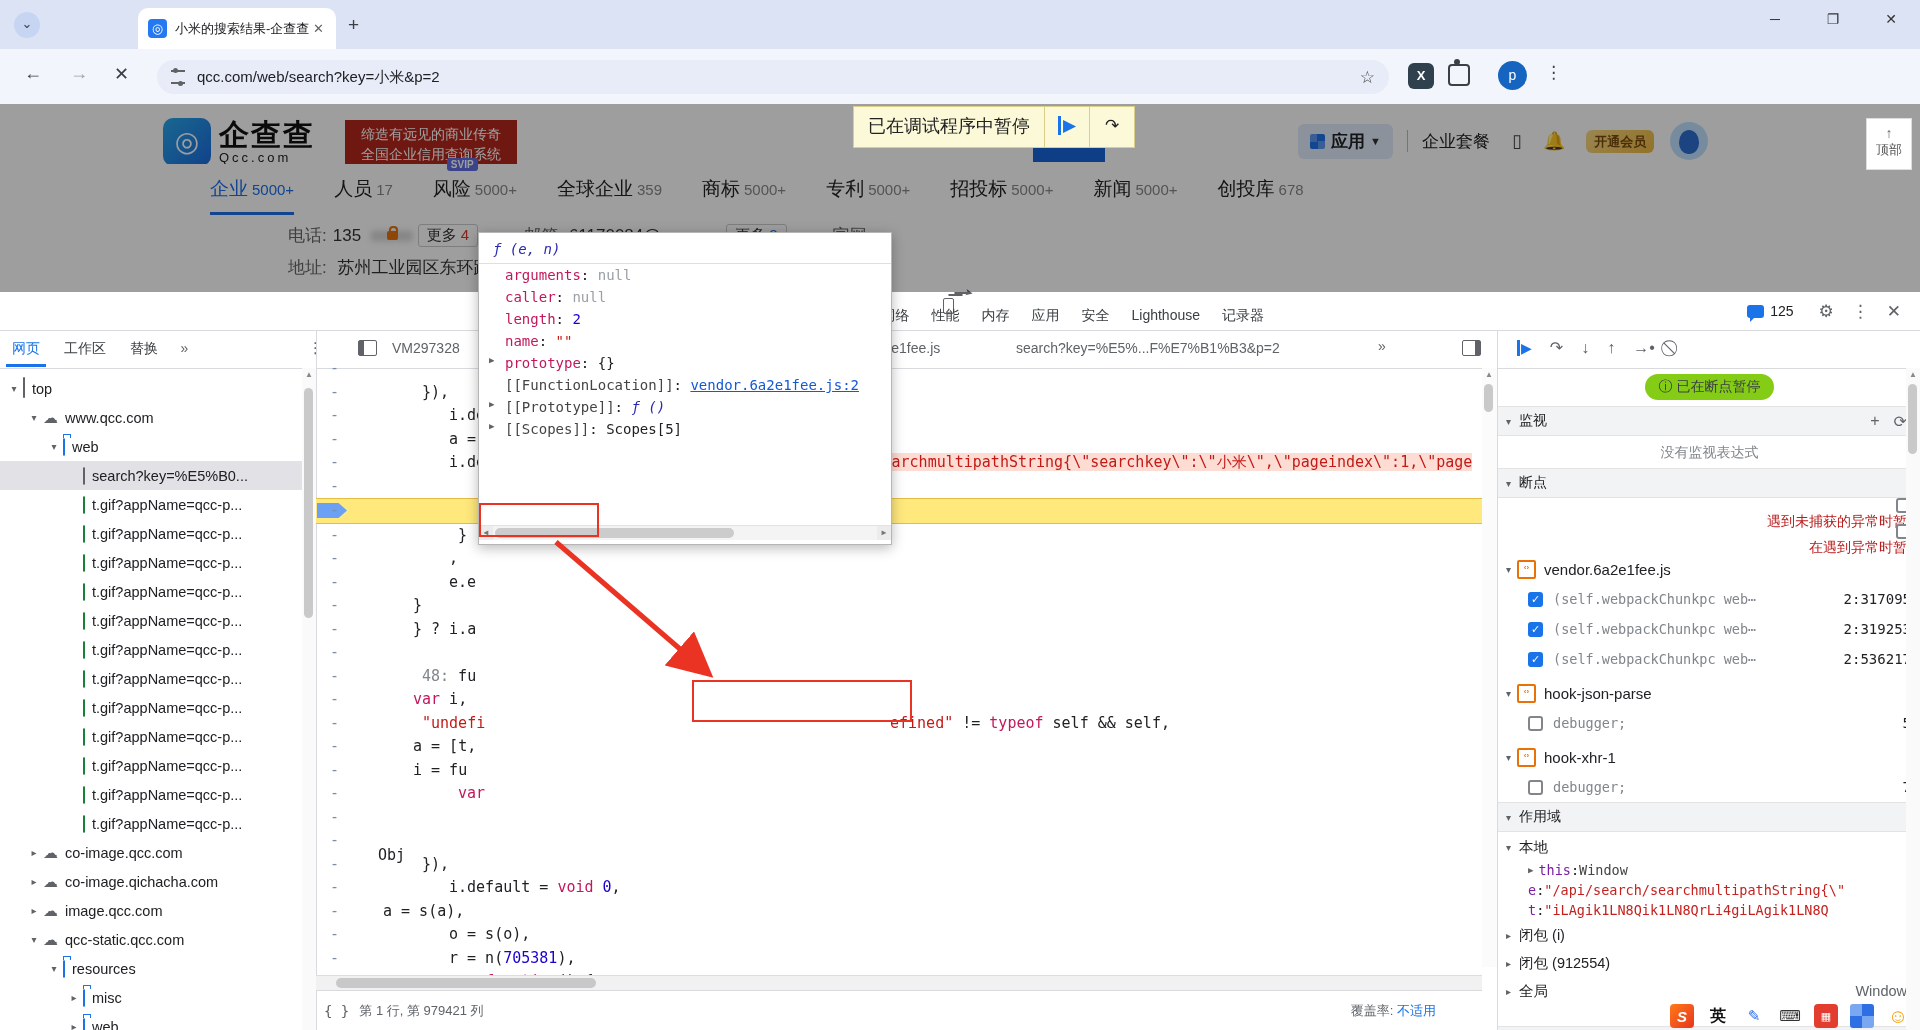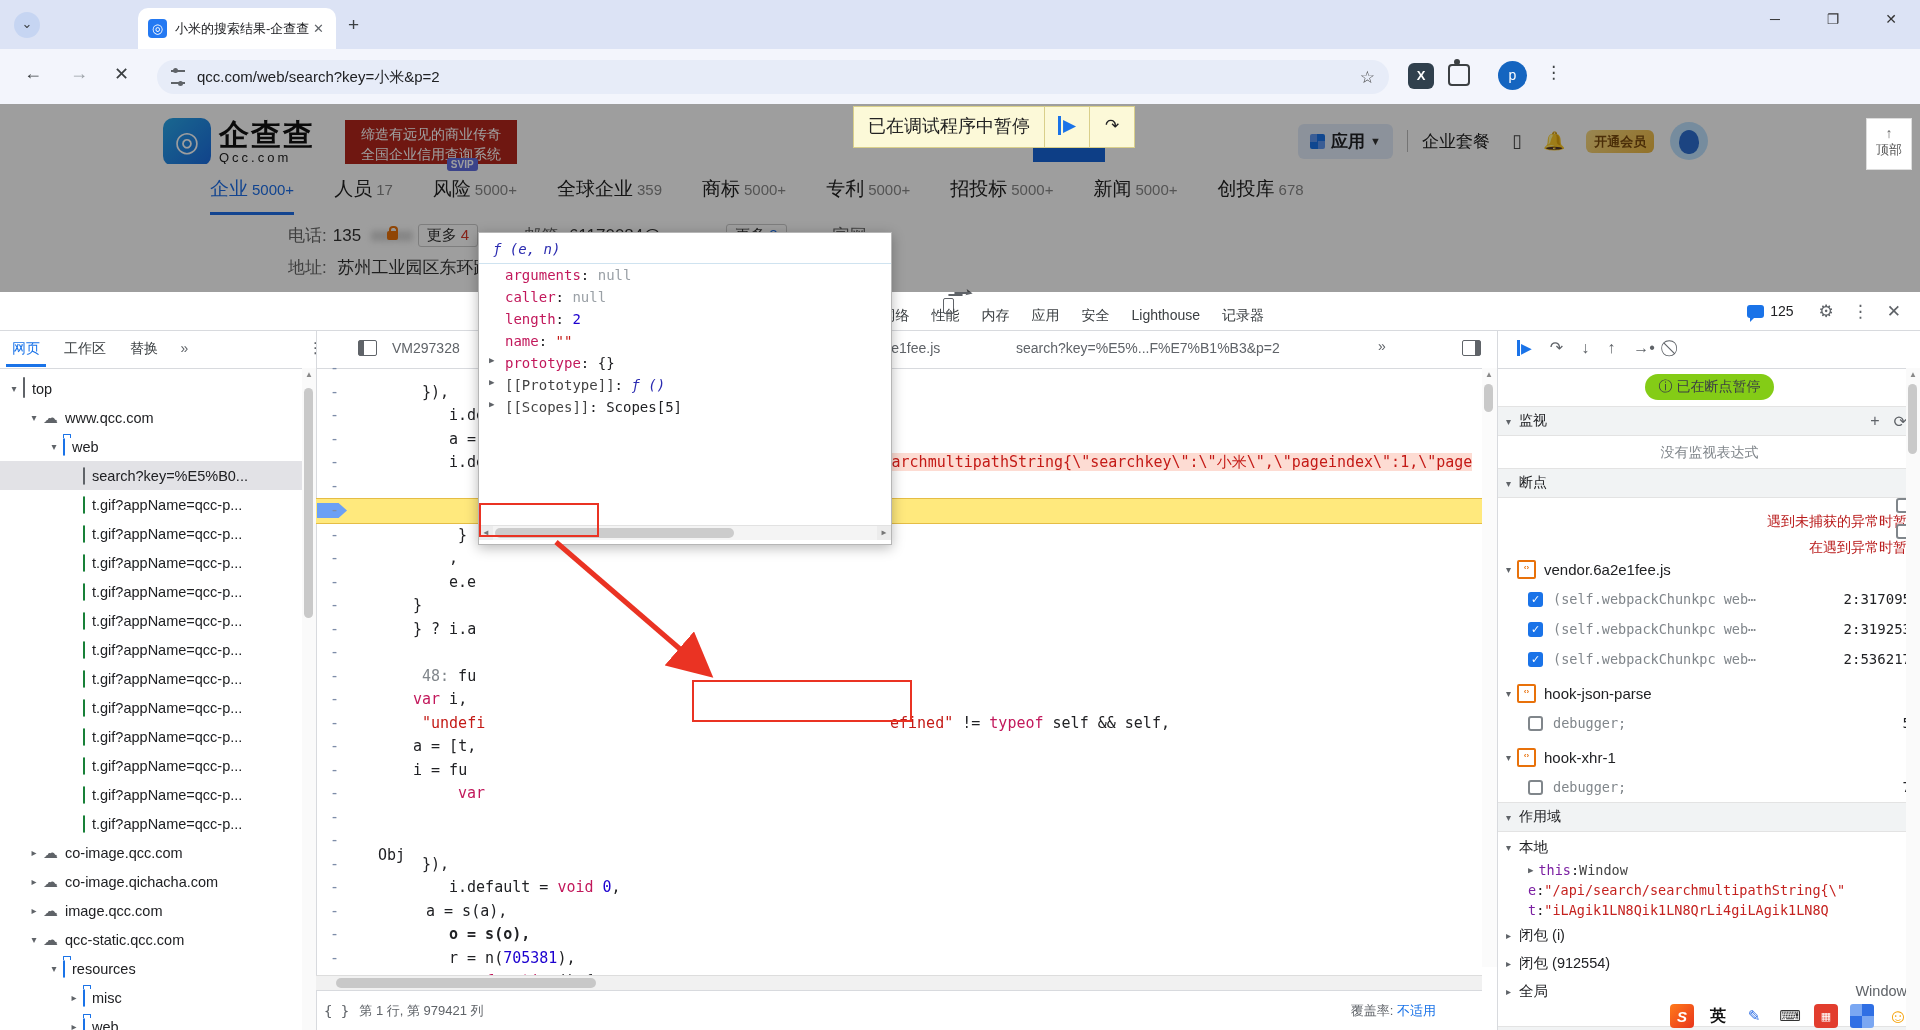--- a/index.html
+++ b/index.html
@@ -523,22 +523,22 @@
         <div class="cl"><span class="dash">-</span><span style="padding-left: 106px; display: inline-block;"><span class="tok-gray">48:</span><span> fu</span></span></div>
         <div class="cl"><span class="dash">-</span><span style="padding-left: 97px; display: inline-block;"><span class="tok-kw">var</span><span> i,</span></span></div>
         <div class="cl"><span class="dash">-</span><span style="padding-left: 106px; display: inline-block;"><span class="tok-str">"undefi</span></span><span class="code-tail" style="left: 574px;"><span class="tok-str">efined" </span><span>!= </span><span class="tok-kw">typeof</span><span> self &amp;&amp; self,</span></span></div>
         <div class="cl"><span class="dash">-</span><span style="padding-left: 97px; display: inline-block;"><span>a = [t,</span></span></div>
         <div class="cl"><span class="dash">-</span><span style="padding-left: 97px; display: inline-block;"><span>i = fu</span></span></div>
         <div class="cl"><span class="dash">-</span><span style="padding-left: 142px; display: inline-block;"><span class="tok-kw">var</span></span></div>
         <div class="cl"><span class="dash">-</span><span style="padding-left: 62px; display: inline-block; margin-top: 38px;"><span>Obj</span></span></div>
         <div class="cl"><span class="dash">-</span><span style="padding-left: 34px; display: inline-block;"></span></div>
         <div class="cl"><span class="dash">-</span><span style="padding-left: 106px; display: inline-block;"><span>}),</span></span></div>
         <div class="cl"><span class="dash">-</span><span style="padding-left: 133px; display: inline-block;"><span>i.default = </span><span class="tok-kw">void</span><span> </span><span class="tok-num">0</span><span>,</span></span></div>
-        <div class="cl"><span class="dash">-</span><span style="padding-left: 110px; display: inline-block;"><span>a = s(a),</span></span></div>
-        <div class="cl"><span class="dash">-</span><span style="padding-left: 133px; display: inline-block; font-weight: bold;"><span>o = s(o),</span></span></div>
+        <div class="cl"><span class="dash">-</span><span style="padding-left: 67px; display: inline-block;"><span>a = s(a),</span></span></div>
+        <div class="cl"><span class="dash">-</span><span style="padding-left: 133px; display: inline-block;"><span>o = s(o),</span></span></div>
         <div class="cl"><span class="dash">-</span><span style="padding-left: 133px; display: inline-block;"><span>r = n(</span><span class="tok-num">705381</span><span>),</span></span></div>
         <div class="cl"><span class="dash">-</span><span style="padding-left: 97px; display: inline-block;"><span class="tok-kw">var</span><span> u = </span><span class="tok-kw">function</span><span>() {</span></span></div>
       </div>
     <div class="ed-vsb">
       <div class="sb-arr" style="top:2px">▲</div>
       <div class="sb-thumb" style="top:16px;height:28px"></div>
     </div>
     <div class="ed-hsb">
       <div class="hsb-thumb" style="left:20px;width:260px"></div>
     </div>
@@ -661,20 +661,21 @@
   </div>
 
   <div id="popup">
     <div class="pp-sig">ƒ (e, n)</div>
     <div id="pp-rows">
         <div class="pp-row"><span class="pp-name">arguments</span><span>: </span><span class="pp-null">null</span></div>
         <div class="pp-row"><span class="pp-name">caller</span><span>: </span><span class="pp-null">null</span></div>
         <div class="pp-row"><span class="pp-name">length</span><span>: </span><span class="pp-num">2</span></div>
         <div class="pp-row"><span class="pp-name">name</span><span>: </span><span class="pp-str">""</span></div>
         <div class="pp-row"><span class="arr">▶</span><span class="pp-name">prototype</span><span>: </span><span class="pp-obj">{}</span></div>
+        <div class="pp-row"><span class="pp-name internal">[[FunctionLocation]]</span><span>: </span><span class="pp-link">vendor.6a2e1fee.js:2</span></div>
         <div class="pp-row"><span class="arr">▶</span><span class="pp-name internal">[[Prototype]]</span><span>: </span><span class="pp-fn">ƒ ()</span></div>
         <div class="pp-row"><span class="arr">▶</span><span class="pp-name internal">[[Scopes]]</span><span>: </span><span class="pp-obj">Scopes[5]</span></div>
       </div>
     <div class="pp-hsb">
       <span class="cap" style="left:0">◀</span>
       <div class="thumb"></div>
       <span class="cap" style="right:0">▶</span>
     </div>
   </div>
 

